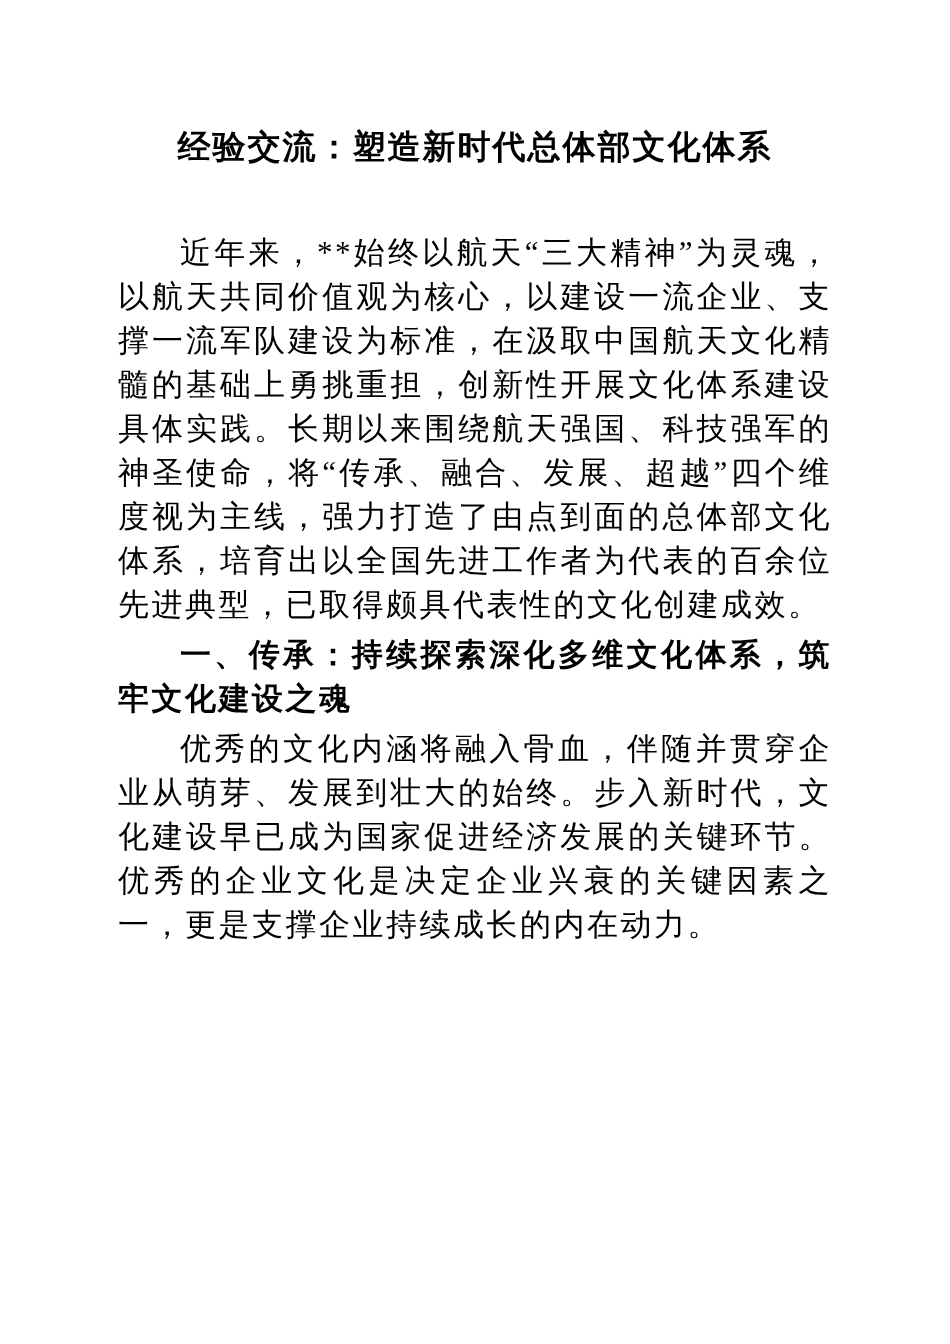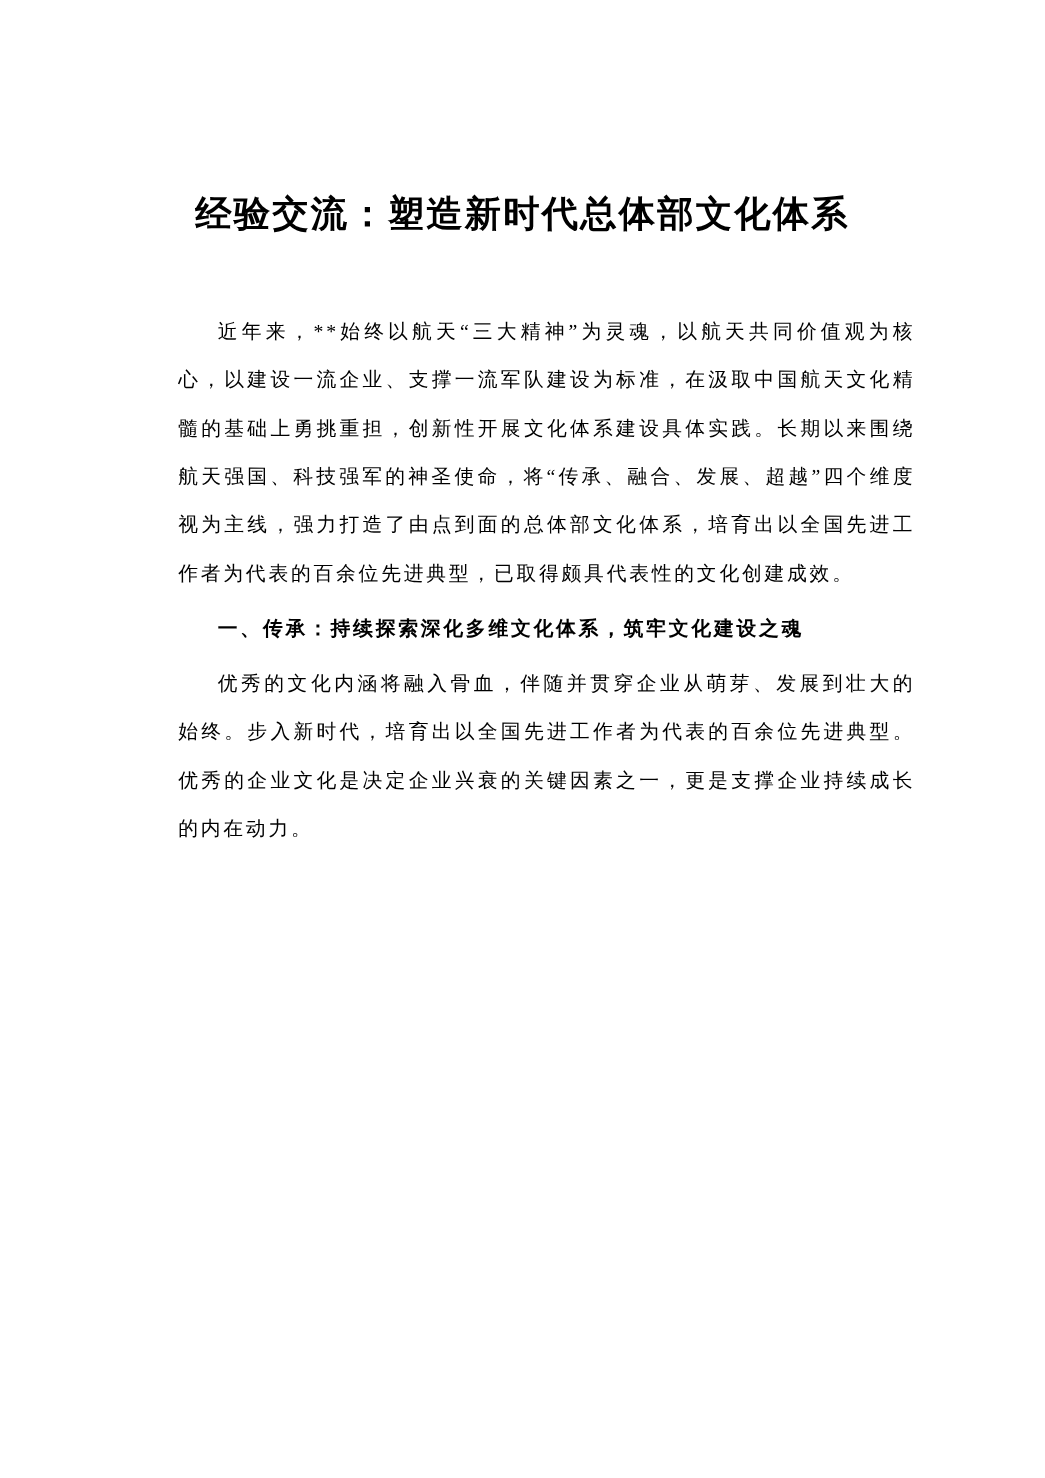--- a/index.html
+++ b/index.html
@@ -17,44 +17,42 @@
     padding: 126px 118px 0 118px;
     background: #ffffff;
   }
   .doc-title {
     font-size: 33px;
     font-weight: 700;
     text-align: center;
     letter-spacing: 2px;
     line-height: 1.3;
     margin-bottom: 62px;
-    margin-top: 48px;
   }
   .para {
-    font-size: 18px;
+    font-size: 31px;
     line-height: 44px;
     letter-spacing: 2.5px;
     text-align: justify;
     text-justify: inter-character;
     text-indent: 2em;
     word-break: break-all;
     margin-bottom: 6px;
-    margin-left: 44px;
   }
   .para.heading {
     font-weight: 700;
     margin-top: 4px;
     font-family: Liberation Serif, serif;
   }
 </style>
 </head>
 <body>
 
 <div class="page">
   <h1 class="doc-title">经验交流：塑造新时代总体部文化体系</h1>
 
   <p class="para">近年来，**始终以航天“三大精神”为灵魂，以航天共同价值观为核心，以建设一流企业、支撑一流军队建设为标准，在汲取中国航天文化精髓的基础上勇挑重担，创新性开展文化体系建设具体实践。长期以来围绕航天强国、科技强军的神圣使命，将“传承、融合、发展、超越”四个维度视为主线，强力打造了由点到面的总体部文化体系，培育出以全国先进工作者为代表的百余位先进典型，已取得颇具代表性的文化创建成效。</p>
 
   <p class="para heading">一、传承：持续探索深化多维文化体系，筑牢文化建设之魂</p>
 
-  <p class="para">优秀的文化内涵将融入骨血，伴随并贯穿企业从萌芽、发展到壮大的始终。步入新时代，培育出以全国先进工作者为代表的百余位先进典型。优秀的企业文化是决定企业兴衰的关键因素之一，更是支撑企业持续成长的内在动力。</p>
+  <p class="para">优秀的文化内涵将融入骨血，伴随并贯穿企业从萌芽、发展到壮大的始终。步入新时代，文化建设早已成为国家促进经济发展的关键环节。优秀的企业文化是决定企业兴衰的关键因素之一，更是支撑企业持续成长的内在动力。</p>
 
 </div>
 
 </body></html>

